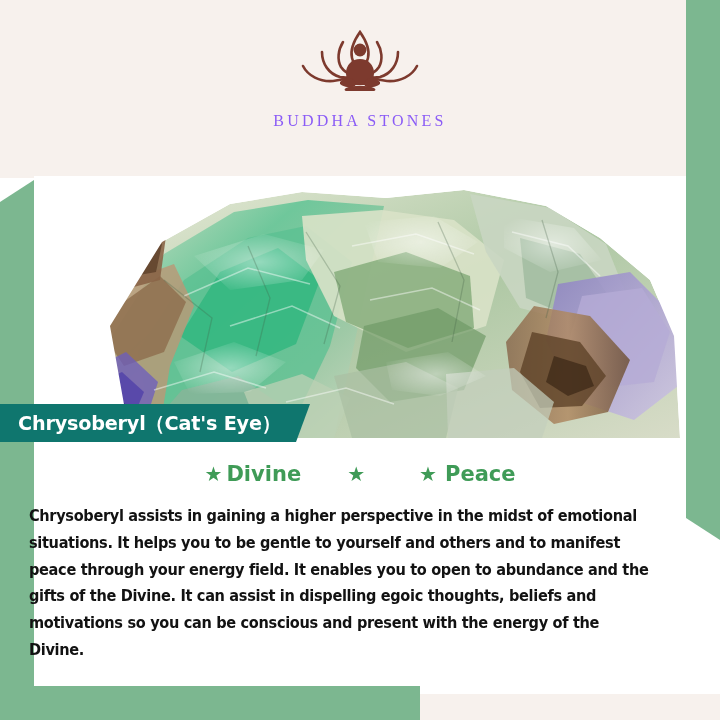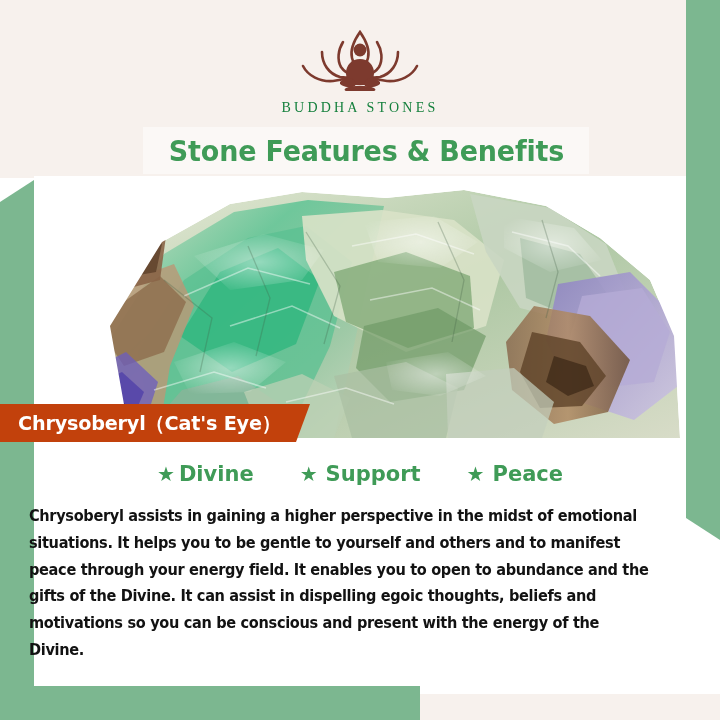--- a/index.html
+++ b/index.html
@@ -18,35 +18,35 @@
               clip-path:polygon(0 22px,100% 0,100% 100%,0 100%);}
   .frame-bottom{position:absolute;left:0;bottom:0;width:420px;height:34px;background:#7cb790;}
 
   
   .cream-plate{position:absolute;left:0;top:0;width:686px;height:178px;background:#f7f1ed;}
   .cream-inner{position:absolute;left:0;top:6px;width:678px;height:166px;background:#f7f1ed;}
 
   
   .logo{position:absolute;left:0;top:22px;width:720px;text-align:center;}
   .logo svg{display:block;margin:0 auto;}
-  .logo-word{margin-top:4px;font-family:"Liberation Serif", serif;font-size:14px;
-             letter-spacing:3.2px;color:#15803d;font-weight:400;}
+  .logo-word{margin-top:16px;font-family:"Liberation Serif", serif;font-size:16px;
+             letter-spacing:3.2px;color:#8b5cf6;font-weight:400;}
 
   
   .title-banner{position:absolute;left:143px;top:127px;width:446px;height:47px;
                 background:#fbf8f6;display:flex;align-items:center;justify-content:center;}
   .title-text{font-family:"DejaVu Sans", sans-serif;font-weight:bold;font-size:29px;
               color:#3f9b57;letter-spacing:-0.2px;transform:scaleX(0.93);transform-origin:center;white-space:nowrap;}
 
   
   .photo{position:absolute;left:34px;top:176px;width:652px;height:262px;overflow:hidden;background:#ffffff;}
   .stone{position:absolute;left:0;top:0;width:652px;height:262px;}
 
   
-  .name-band{position:absolute;left:0;top:404px;width:310px;height:38px;background:#c2410c;
+  .name-band{position:absolute;left:0;top:404px;width:310px;height:38px;background:#0f766e;
              clip-path:polygon(0 0,100% 0,calc(100% - 14px) 100%,0 100%);
              display:flex;align-items:center;}
   .name-text{margin-left:18px;font-family:"DejaVu Sans", sans-serif;font-weight:bold;font-size:20px;
              color:#ffffff;white-space:nowrap;letter-spacing:-0.2px;transform:scaleX(0.96);transform-origin:left center;}
 
   
   .content{position:absolute;left:34px;top:442px;width:652px;height:244px;background:#ffffff;}
 
   .keywords{position:absolute;left:34px;top:462px;width:652px;display:flex;justify-content:center;
             align-items:center;gap:46px;}
@@ -93,23 +93,20 @@
           <path d="M76 37 C68 37 62 43 62 51 C62 57 66 61 70 63 L82 63 C86 61 90 57 90 51 C90 43 84 37 76 37 Z"></path>
           <path d="M56 60 C60 56 66 54 70 58 C73 61 72 64 69 65 C64 66 58 64 56 62 Z"></path>
           <path d="M96 60 C92 56 86 54 82 58 C79 61 80 64 83 65 C88 66 94 64 96 62 Z"></path>
           <path d="M62 66 C68 63 84 63 90 66 C92 67 92 69 89 69 L63 69 C60 69 60 67 62 66 Z"></path>
         </g>
       </svg>
     </span>
     <div class="logo-word">BUDDHA STONES</div>
   </div>
 
-  <div class="title-banner">
-    <div class="title-text">Stone Features &amp; Benefits</div>
-  </div>
 
   <div class="photo">
     <svg class="stone" viewBox="0 0 652 262" preserveAspectRatio="none">
       <defs>
         <linearGradient id="gA" x1="0" y1="0" x2="1" y2="1">
           <stop offset="0" stop-color="#cfe0c6"></stop>
             <stop offset="0.35" stop-color="#6fc79b"></stop>
           <stop offset="0.7" stop-color="#9ec9a6"></stop>
             <stop offset="1" stop-color="#cfd9c2"></stop>
         </linearGradient>
@@ -202,21 +199,20 @@
 
   <div class="content"></div>
 
   <div class="keywords">
     <div class="kw">
       <span class="star">★</span>
       <span>Divine</span>
     </div>
     <div class="kw gap">
       <span class="star">★</span>
-      <span>Support</span>
     </div>
     <div class="kw gap">
       <span class="star">★</span>
       <span>Peace</span>
     </div>
   </div>
 
   <div class="paragraph">Chrysoberyl assists in gaining a higher perspective in the midst of emotional situations. It helps you to be gentle to yourself and others and to manifest peace through your energy field. It enables you to open to abundance and the gifts of the Divine. It can assist in dispelling egoic thoughts, beliefs and motivations so you can be conscious and present with the energy of the Divine.</div>
 
   <div class="bottom-cream"></div>

